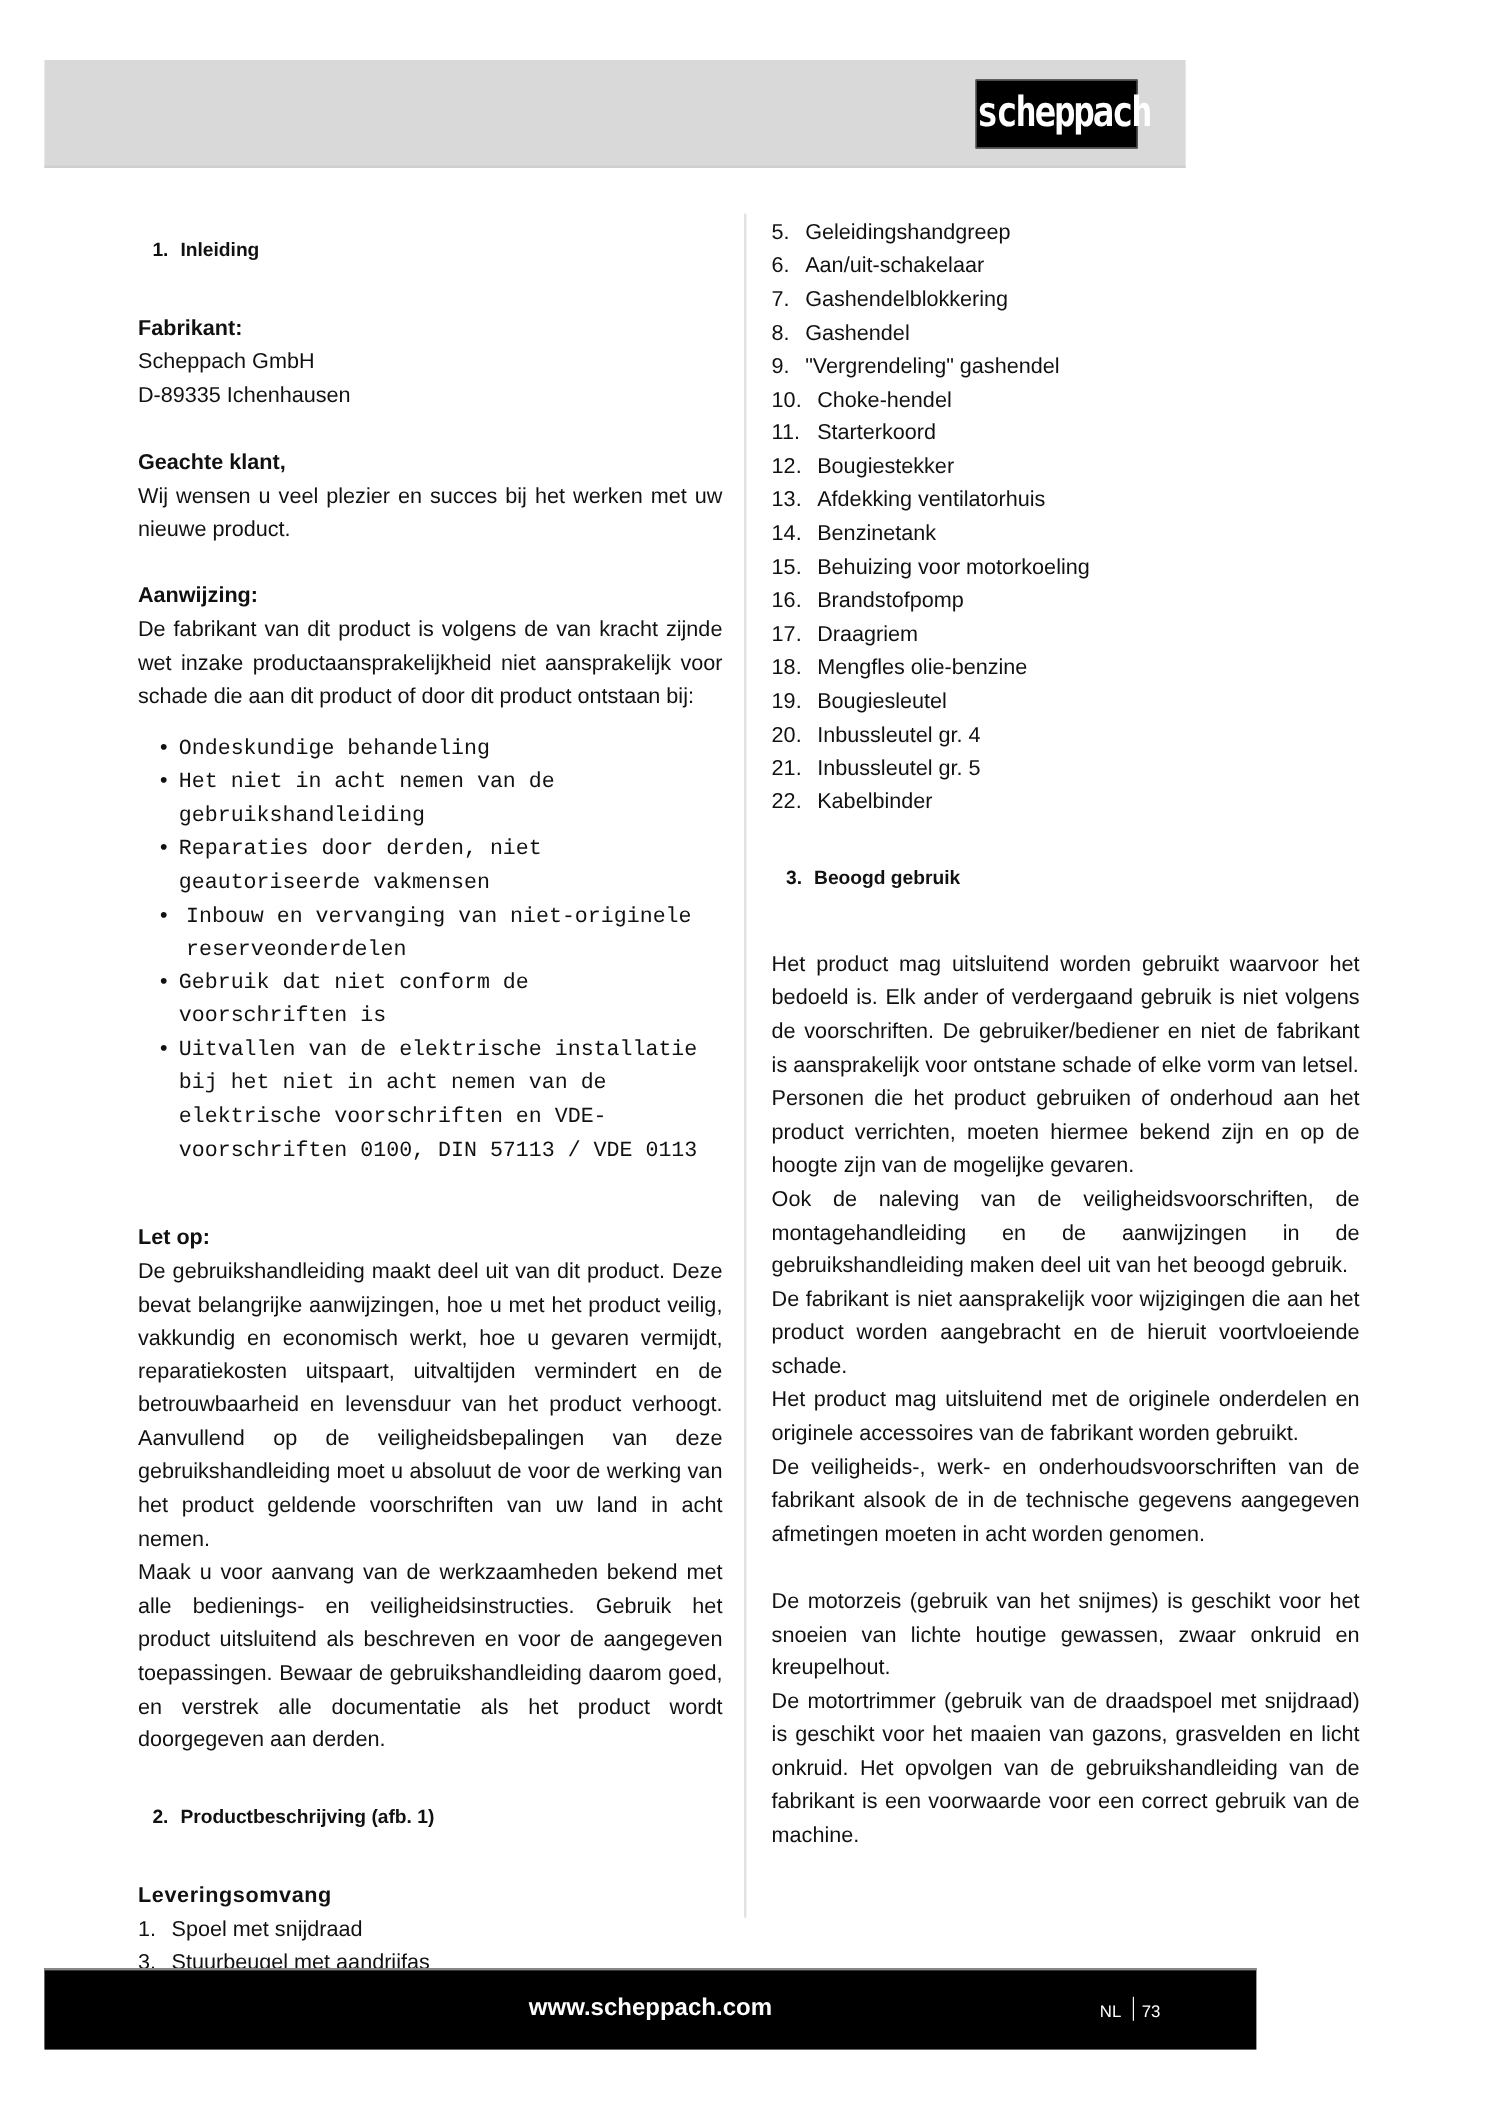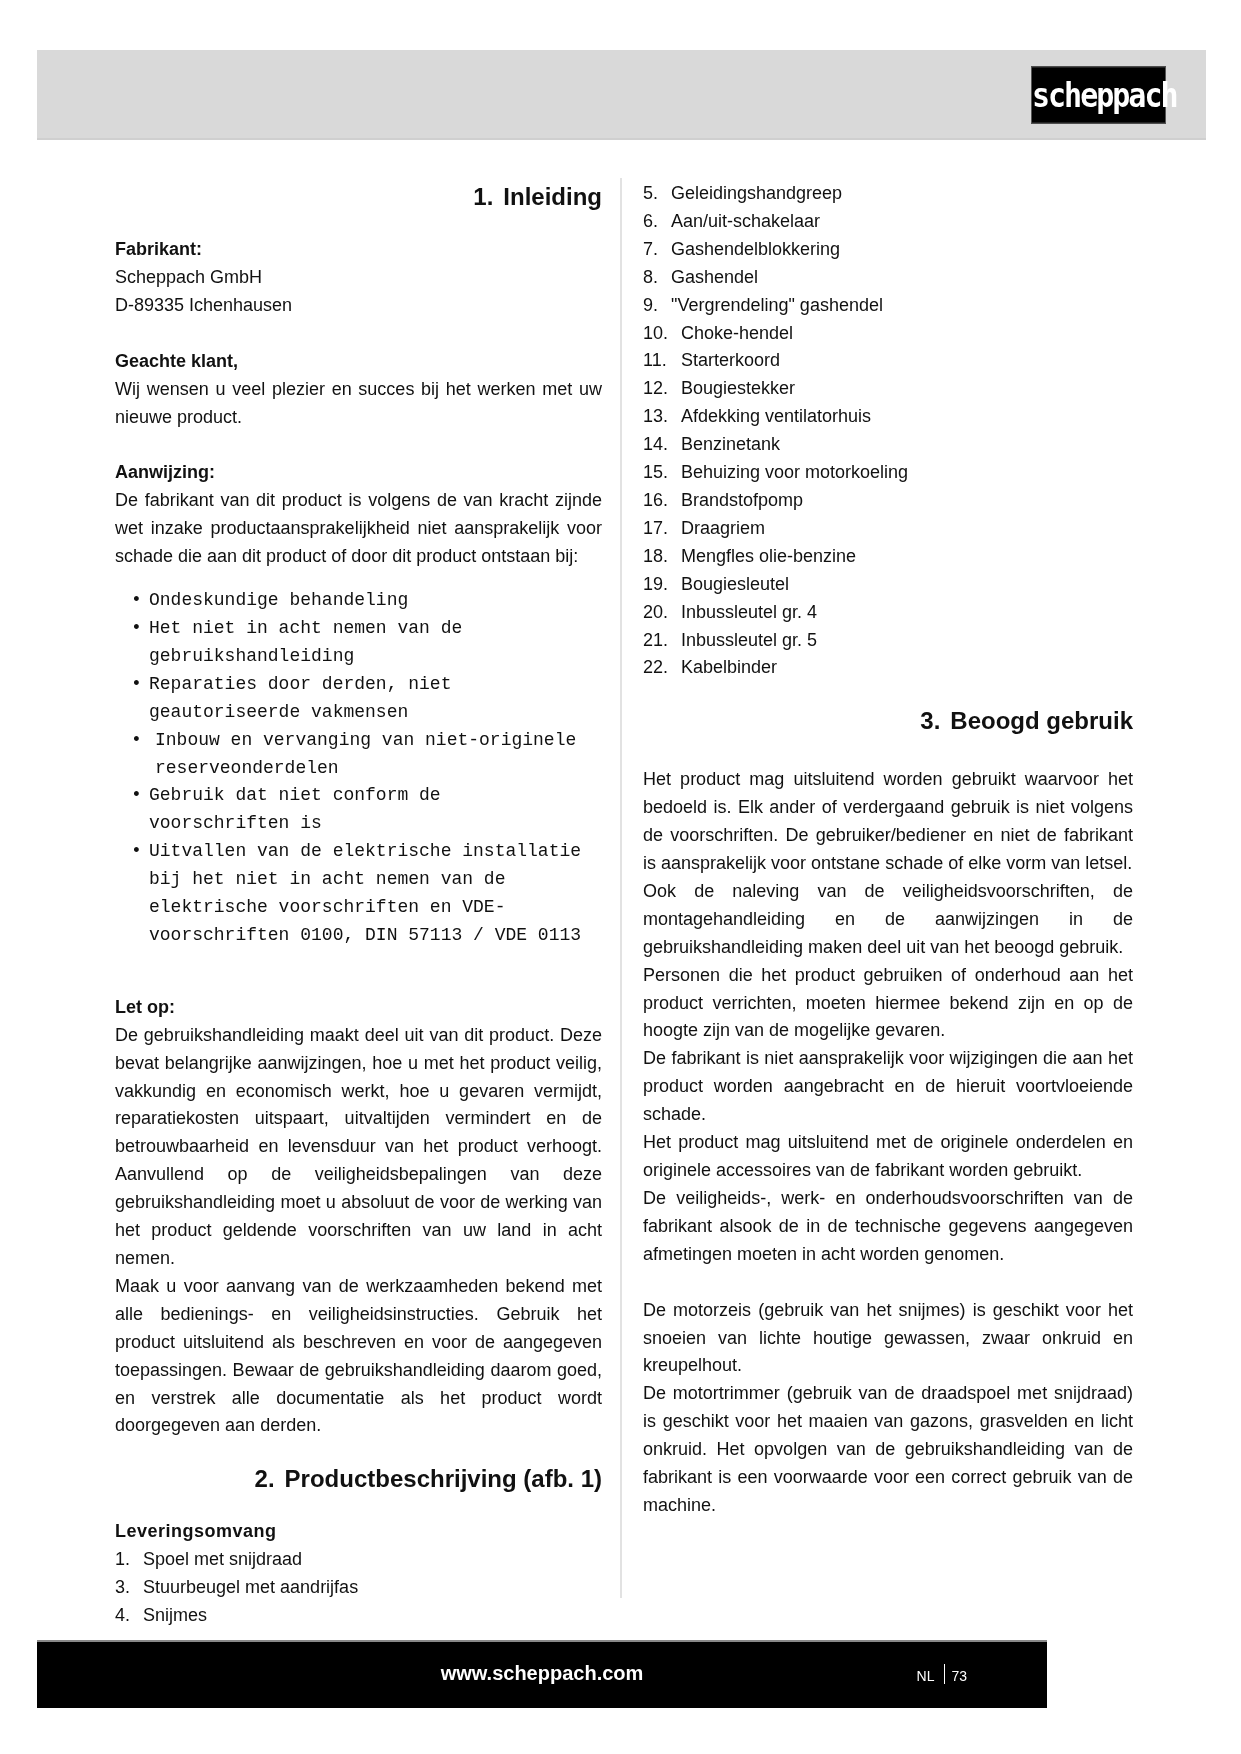--- a/index.html
+++ b/index.html
@@ -1,29 +1,29 @@
 <!DOCTYPE html>
 <html><head>
 <meta charset="utf-8">
 <style>
   html, body { margin:0; padding:0; background:#ffffff; }
   body { width:1241px; height:1754px; position:relative; overflow:hidden;
          font-family:"Liberation Sans", sans-serif; color:#111; }
-  .header { position:absolute; left:37px; top:50px; width:1169px; height:88px;
+  .header { position:absolute; left:37px; top:50px; width:951px; height:88px;
             background:#d9d9d9; border-bottom:2px solid #cfcfcf; }
   .logo { position:absolute; right:40px; top:20px; width:133px; height:48px;
           background:#000; border:1px solid #555; color:#fff;
           font-family:"DejaVu Sans Mono", monospace; font-weight:bold;
           font-size:30px; letter-spacing:-2px; line-height:48px; text-align:center;
           transform:scaleY(1.15); }
   .col { position:absolute; top:180px; font-size:18px; line-height:27.9px; }
   .col-left { left:115px; width:487px; }
   .col-right { left:643px; width:490px; }
   .divider { position:absolute; left:620px; top:178px; width:2px; height:1420px; background:#e2e2e2; }
-  h1 { font-size:24px; font-weight:bold; margin:0; line-height:34px;text-align:right; }
+  h1 { font-size:16px; font-weight:bold; margin:12px; line-height:34px; }
   h1 .num { margin-right:10px; }
   .bold { font-weight:bold; }
   p { margin:0; text-align:justify; }
   .gap { height:28px; }
   .gap-sm { height:22px; }
   ul.bullets { list-style:none; margin:16px; padding:0;font-family:Liberation Mono, monospace; }
   ul.bullets li { position:relative; padding-left:18px; }
   ul.bullets li::before { content:"•"; position:absolute; left:0; }
   ul.bullets li.indent { padding-left:24px; }
   ol.items { list-style:none; margin:0; padding:0; }
@@ -104,22 +104,22 @@
     <li><span class="n2">20.</span><span>Inbussleutel gr. 4</span></li>
     <li><span class="n2">21.</span><span>Inbussleutel gr. 5</span></li>
     <li><span class="n2">22.</span><span>Kabelbinder</span></li>
   </ol>
   <div class="gap-sm"></div>
   <h1>
     <span class="num">3.</span><span>Beoogd gebruik</span>
   </h1>
   <div class="gap"></div>
   <p>Het product mag uitsluitend worden gebruikt waarvoor het bedoeld is. Elk ander of verdergaand gebruik is niet volgens de voorschriften. De gebruiker/bediener en niet de fabrikant is aansprakelijk voor ontstane schade of elke vorm van letsel.</p>
+  <p>Personen die het product gebruiken of onderhoud aan het product verrichten, moeten hiermee bekend zijn en op de hoogte zijn van de mogelijke gevaren.</p>
   <p>Ook de naleving van de veiligheidsvoorschriften, de montagehandleiding en de aanwijzingen in de gebruikshandleiding maken deel uit van het beoogd gebruik.</p>
-  <p>Personen die het product gebruiken of onderhoud aan het product verrichten, moeten hiermee bekend zijn en op de hoogte zijn van de mogelijke gevaren.</p>
   <p>De fabrikant is niet aansprakelijk voor wijzigingen die aan het product worden aangebracht en de hieruit voortvloeiende schade.</p>
   <p>Het product mag uitsluitend met de originele onderdelen en originele accessoires van de fabrikant worden gebruikt.</p>
   <p>De veiligheids-, werk- en onderhoudsvoorschriften van de fabrikant alsook de in de technische gegevens aangegeven afmetingen moeten in acht worden genomen.</p>
   <div class="gap"></div>
   <p>De motorzeis (gebruik van het snijmes) is geschikt voor het snoeien van lichte houtige gewassen, zwaar onkruid en kreupelhout.</p>
   <p>De motortrimmer (gebruik van de draadspoel met snijdraad) is geschikt voor het maaien van gazons, grasvelden en licht onkruid. Het opvolgen van de gebruikshandleiding van de fabrikant is een voorwaarde voor een correct gebruik van de machine.</p>
 </div>
 
 <div class="footer">
   <div class="url">www.scheppach.com</div>

